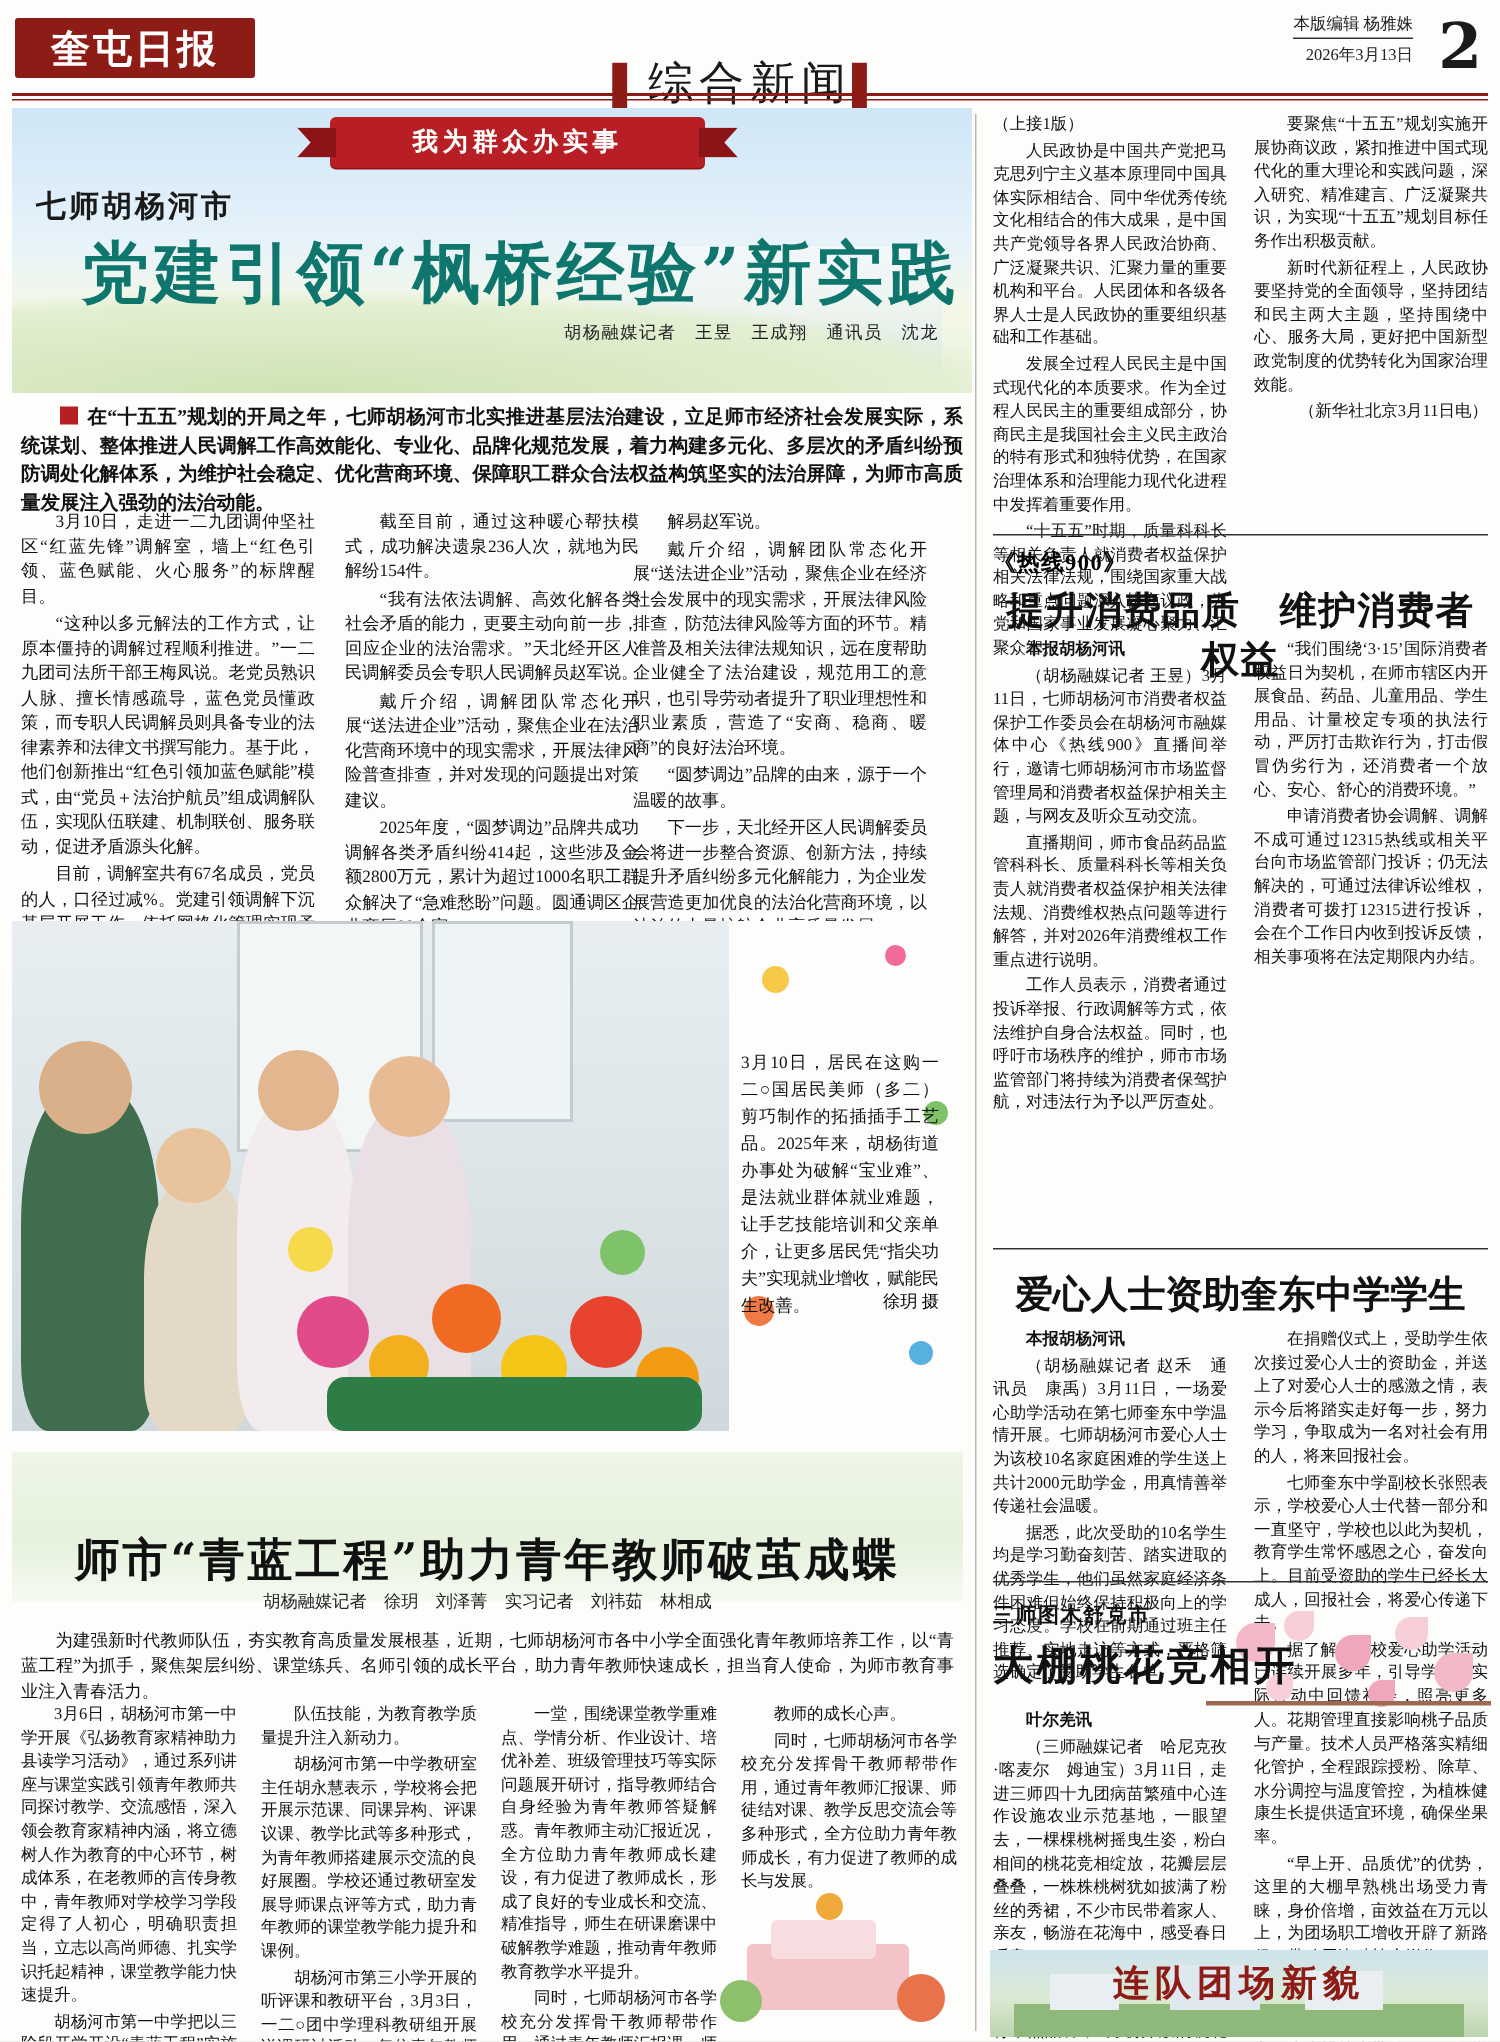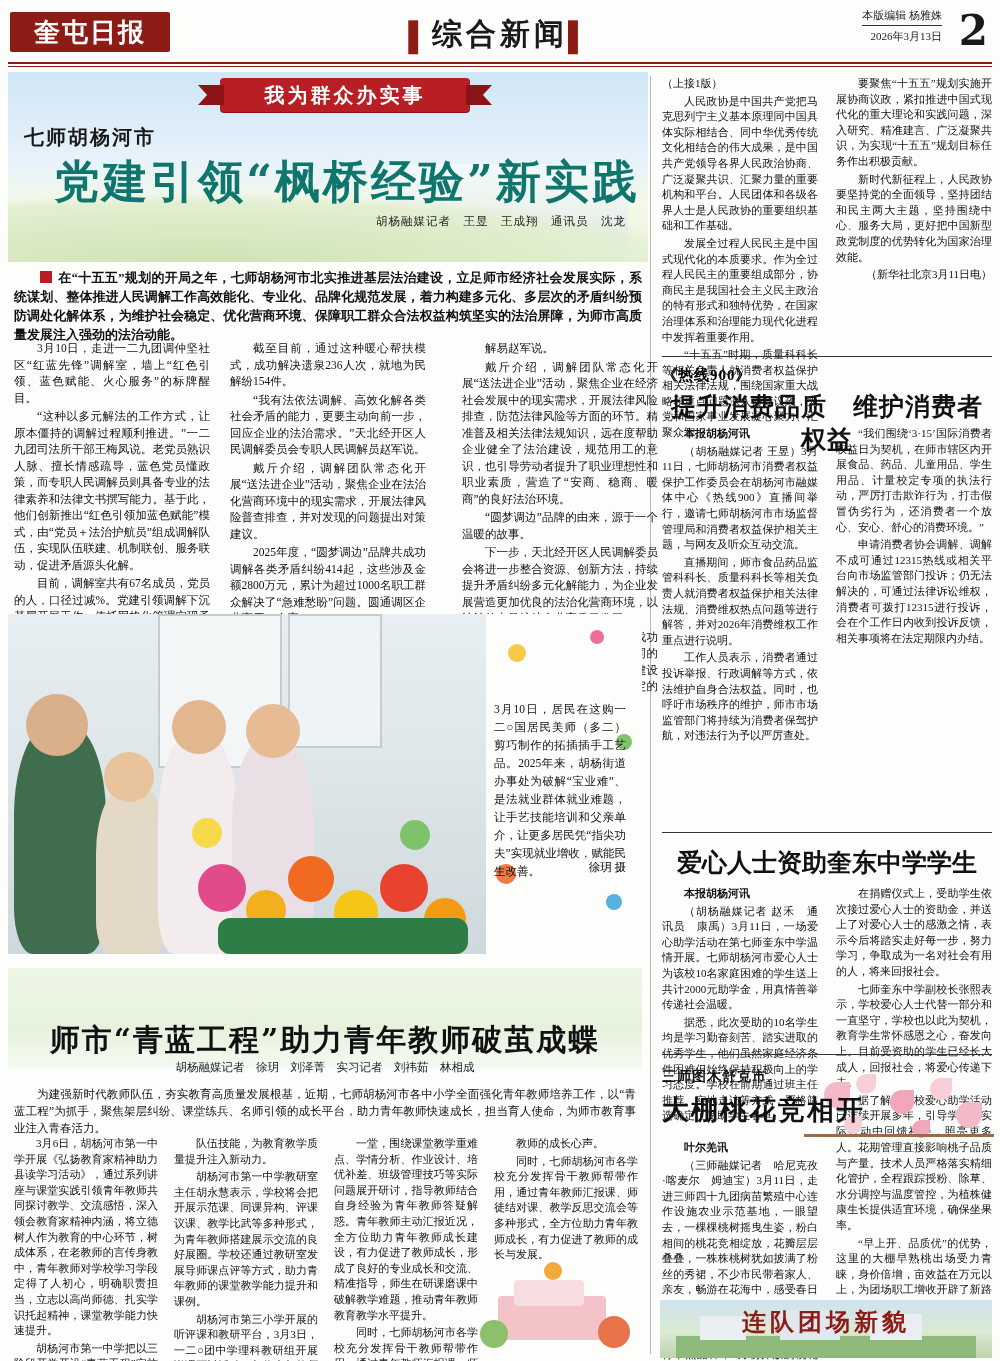--- a/index.html
+++ b/index.html
@@ -8,21 +8,21 @@
     position:relative;width:1000px;height:1361px;background:#fdfdfb;margin:0 auto;
     overflow:hidden;
   }
   
   .masthead{position:absolute;left:0;top:0;width:1000px;height:62px;}
   .mast-logo{position:absolute;left:10px;top:12px;width:160px;height:40px;
     background:#8d1b16;color:#fff;display:flex;align-items:center;justify-content:center;
     font-family:"DejaVu Serif",serif;font-weight:bold;font-size:26px;letter-spacing:2px;
     border-radius:2px;}
   .mast-center{position:absolute;left:330px;top:14px;width:340px;text-align:center;}
-  .mast-center .title{font-size:30px;font-weight:bold;letter-spacing:4px;color:#1a1a1a;}
+  .mast-center .title{font-size:30px;font-weight:normal;letter-spacing:4px;color:#1a1a1a;margin-top:21px;}
   .mast-center .bar{display:inline-block;color:#8d1b16;font-size:28px;vertical-align:-2px;}
   .mast-right{position:absolute;right:12px;top:8px;text-align:right;font-size:11px;color:#222;}
   .mast-right .ed{margin-bottom:2px;}
   .mast-right .date{border-top:1px solid #333;padding-top:3px;}
   .mast-num{position:absolute;right:12px;top:6px;font-size:42px;font-weight:bold;color:#1a1a1a;
     font-family:"DejaVu Serif",serif;}
   .rule-main{position:absolute;left:8px;top:62px;width:984px;height:2px;background:#8d1b16;}
   .rule-main2{position:absolute;left:8px;top:66px;width:984px;height:1px;background:#8d1b16;}
 
   
@@ -32,21 +32,21 @@
   .banner-wrap{position:absolute;left:8px;top:72px;width:640px;height:190px;overflow:hidden;}
   .banner-sky{position:absolute;inset:0;background:linear-gradient(180deg,#cfe6f6 0%,#e6f2fb 45%,#f4f8e8 70%,#eaf3dd 100%);}
   .banner-hill{position:absolute;left:-20px;bottom:0;width:720px;height:70px;
     background:radial-gradient(ellipse at 30% 100%, #cfe3b4 0%, #e3efd2 60%, rgba(255,255,255,0) 70%);}
   .banner-bldg{position:absolute;right:20px;bottom:8px;width:240px;height:90px;
     background:linear-gradient(180deg,rgba(255,255,255,.55),rgba(210,226,235,.75));
     opacity:.8;}
   .ribbon{position:absolute;left:212px;top:6px;width:250px;height:34px;background:#b81f24;
     border-radius:4px;box-shadow:0 1px 0 #8c1417;}
   .ribbon span{display:block;text-align:center;line-height:34px;color:#fff;font-weight:bold;
-    font-size:20px;letter-spacing:3px;}
+    font-size:17px;letter-spacing:3px;}
   .ribbon:before,.ribbon:after{content:"";position:absolute;top:7px;width:26px;height:20px;
     background:#8c1417;}
   .ribbon:before{left:-22px;clip-path:polygon(0 0,100% 0,100% 100%,0 100%,35% 50%);}
   .ribbon:after{right:-22px;clip-path:polygon(0 0,100% 0,65% 50%,100% 100%,0 100%);}
   .kicker{position:absolute;left:16px;top:52px;font-size:20px;font-weight:bold;color:#1a1a1a;letter-spacing:2px;}
   .headline{position:absolute;left:12px;top:80px;width:620px;text-align:right;
     font-size:45px;font-weight:bold;letter-spacing:3px;color:#0f766e;
     font-family:"DejaVu Serif",serif;}
   .byline{position:absolute;right:22px;top:142px;font-size:11.5px;color:#222;letter-spacing:1px;}
 
@@ -153,21 +153,21 @@
         <p>“红蓝先锋”调解室不仅为住户排忧解难，还积极为家庭邻里的矛盾纠纷提供法律援助。他们创新推出“红色引领加蓝色赋能”模式，由“党员和法治护航员”组成调解队伍，实现队伍联建、机制联创、服务联动，促进矛盾源头化解。</p>
         <p>目前，调解室共有67名成员，党员的人，口径过减%。党建引领调解下沉基层开展工作，依托网格化管理实现矛盾纠纷“早发现、早介入、早处置”。</p>
       </div>
     <div class="bcol" id="bc2" style="left:216px;">
         <p>截至目前，通过这种暖心帮扶模式，成功解决遗泉236人次，就地为民解纷154件。</p>
         <p>“我有法依法调解、高效化解各类社会矛盾的能力，更要主动向前一步，回应企业的法治需求。”天北经开区人民调解委员会专职人民调解员赵军说。</p>
         <p>戴斤介绍，调解团队常态化开展“送法进企业”活动，聚焦企业在法治化营商环境中的现实需求，开展法律风险普查排查，并对发现的问题提出对策建议。</p>
         <p>2025年度，“圆梦调边”品牌共成功调解各类矛盾纠纷414起，这些涉及金额2800万元，累计为超过1000名职工群众解决了“急难愁盼”问题。圆通调区企业商厅80余家。</p>
         <p>免费的满意是最好的褒奖。天北经开区坚持做好提升法律服务水平等举措，做好法律咨询、纠纷调解、法治宣传等系列工作，为企业发展保驾护航。</p>
       </div>
-    <div class="bcol" id="bc3" style="left:448px;">
+    <div class="bcol" id="bc3" style="left:408px;">
         <p>解易赵军说。</p>
         <p>戴斤介绍，调解团队常态化开展“送法进企业”活动，聚焦企业在经济社会发展中的现实需求，开展法律风险排查，防范法律风险等方面的环节。精准普及相关法律法规知识，远在度帮助企业健全了法治建设，规范用工的意识，也引导劳动者提升了职业理想性和职业素质，营造了“安商、稳商、暖商”的良好法治环境。</p>
         <p>“圆梦调边”品牌的由来，源于一个温暖的故事。</p>
         <p>下一步，天北经开区人民调解委员会将进一步整合资源、创新方法，持续提升矛盾纠纷多元化解能力，为企业发展营造更加优良的法治化营商环境，以法治的力量护航企业高质量发展。</p>
         <p>2025年度，“圆梦调边”品牌共成功调解各类矛盾纠纷414起，这些协同的法治基石，为师市“十五五”现代化建设新征程上行稳致远，筑牢了安全稳定的法治基石。</p>
       </div>
   </div>
 
   <div class="photo">
     <div class="ph-room"></div>

